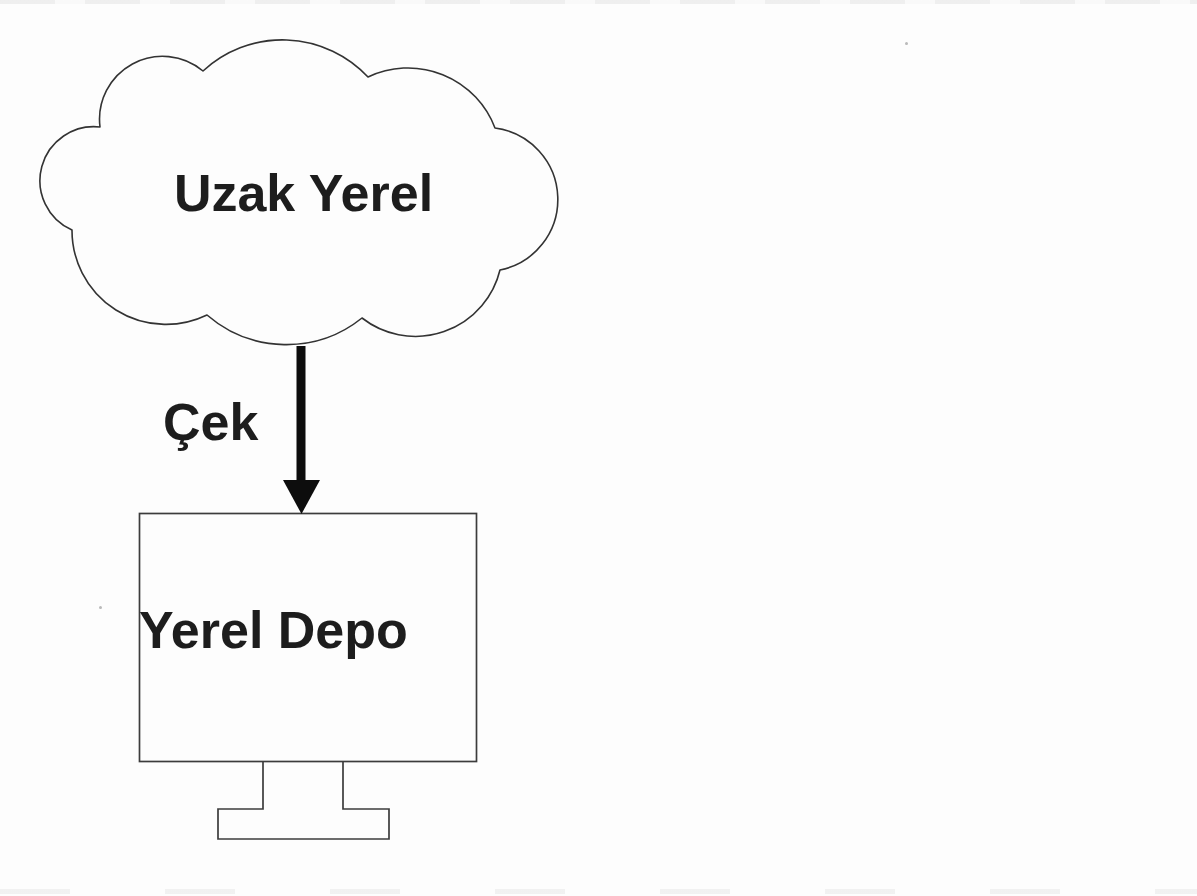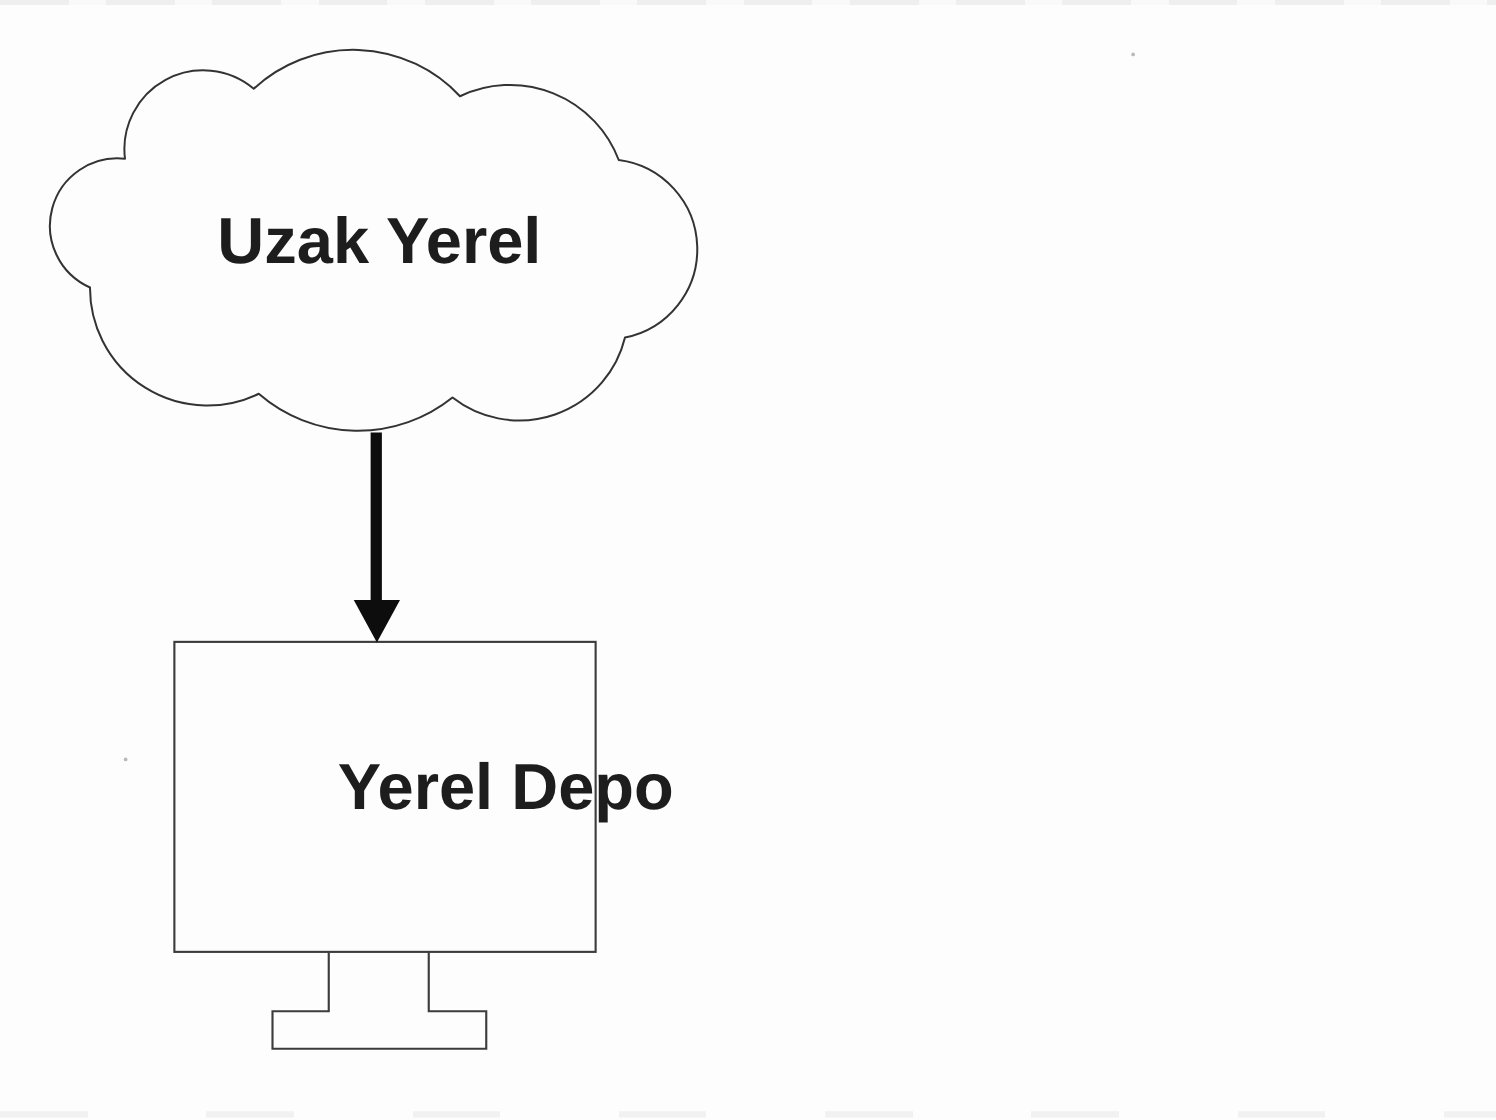--- a/index.html
+++ b/index.html
@@ -42,21 +42,21 @@
   }
   .label-action {
     left: 163px;
     top: 392px;
     text-align: left;
   }
   .label-local {
     left: 139px;
     top: 600px;
     width: 400px;
-    text-align: right;
+    text-align: left;
   }
   
   .scan-artifact-top {
     position: absolute;
     left: 0;
     top: 0;
     width: 1197px;
     height: 4px;
     background:
       repeating-linear-gradient(90deg,
@@ -114,16 +114,17 @@
     <path d="M 263,762 L 263,809 L 218,809 L 218,839 L 389,839 L 389,809 L 343,809 L 343,762" fill="none" stroke="#3c3c3c" stroke-width="1.7" stroke-linejoin="miter"></path>
 
     <g>
       <rect x="296.5" y="346" width="9" height="138" fill="#0d0d0d"></rect>
       <polygon points="283,480 320,480 301.5,514" fill="#0d0d0d"></polygon>
     </g>
   </svg>
 
   <div class="label label-remote">Uzak Yerel</div>
 
+  <div class="label label-action">Çek</div>
 
   <div class="label label-local">Yerel Depo</div>
 
 </div>
 
 </body></html>

